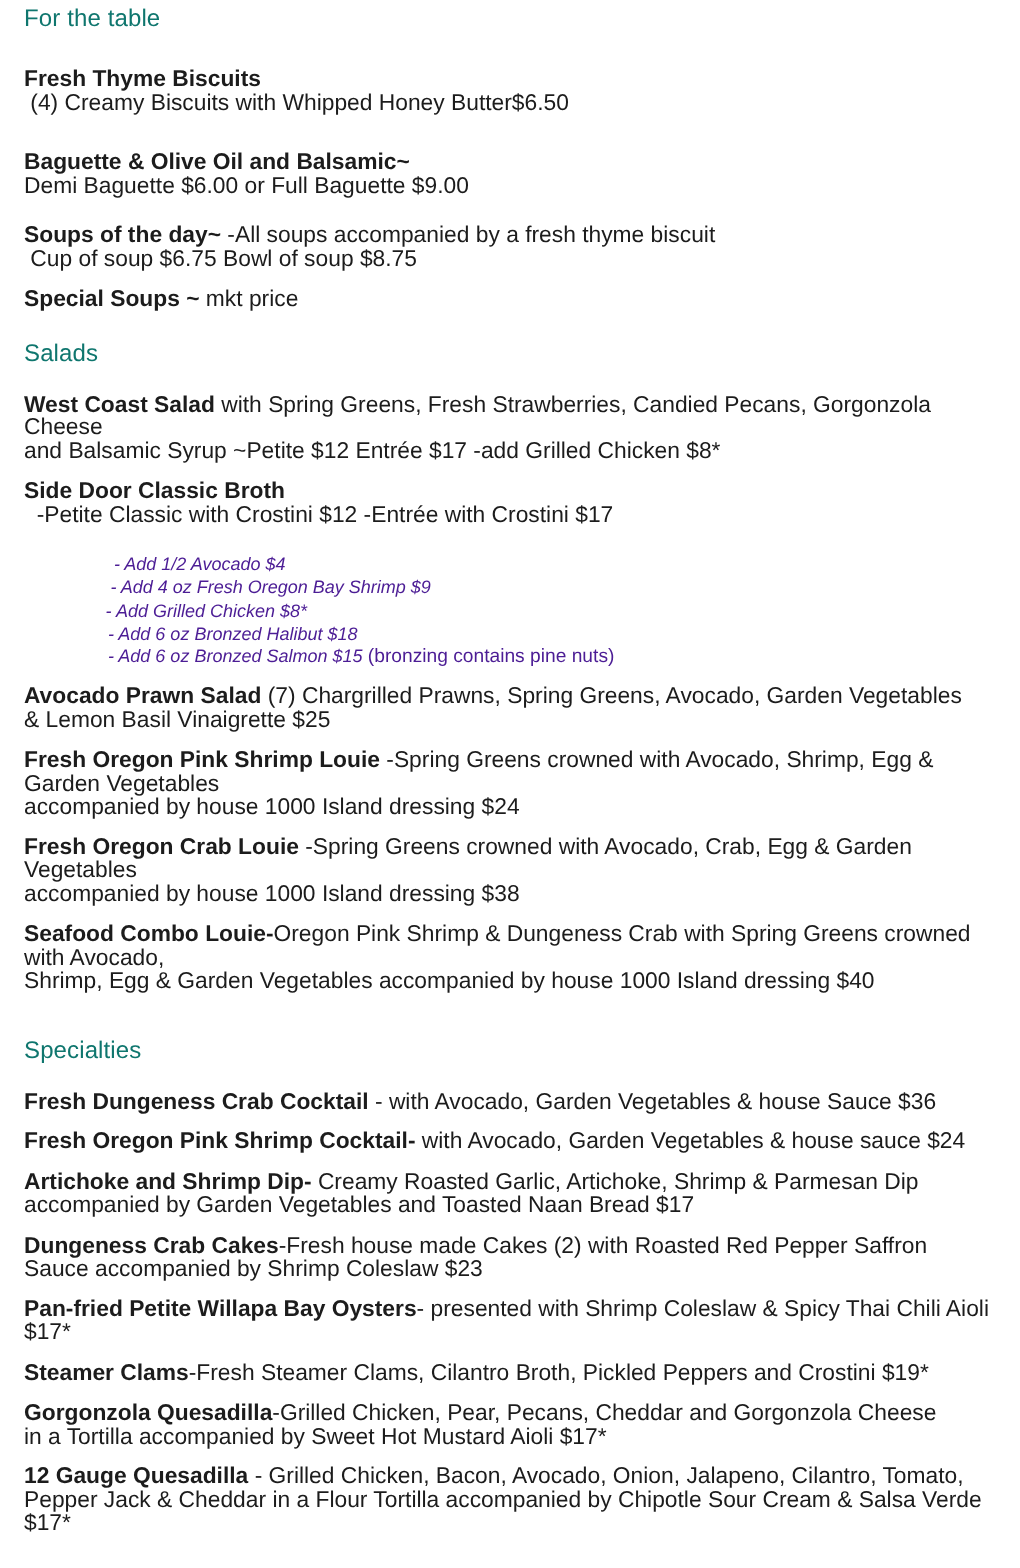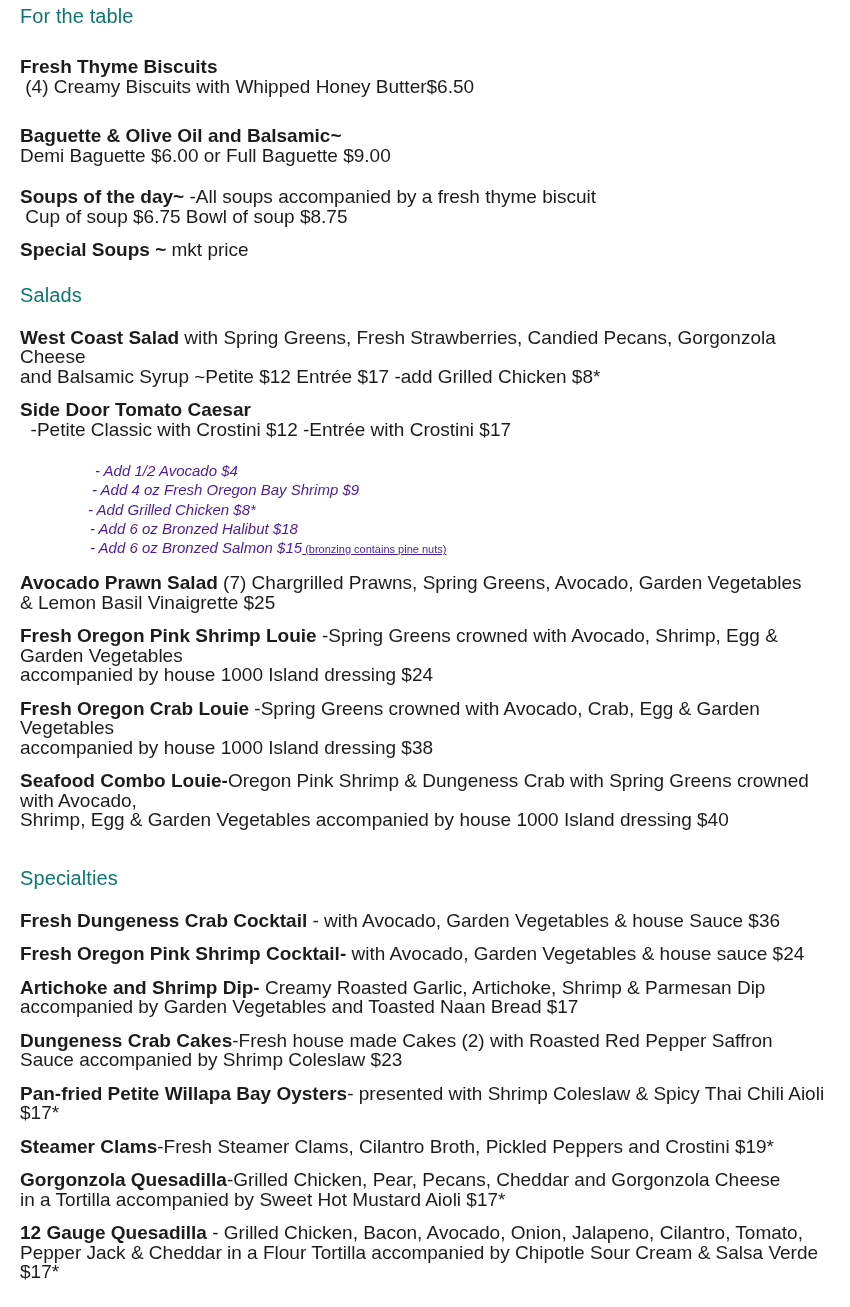--- a/index.html
+++ b/index.html
@@ -29,21 +29,21 @@
   #sec-table .section-heading { margin: 5px 0 0 0; }
   .section-block { margin: 0; }
   .item {
     font-size: 19px;
     line-height: 19.5px;
     color: #1c1c1c;
   }
   .item .line { white-space: pre-wrap; }
   .nm { font-weight: 700; }
   .it { }
-  .tiny { font-size: 11px; text-decoration: underline; }
+  .tiny { font-size: 16px; }
   
   .gap-lg { height: 30px; }
   .gap-md { height: 22px; }
   .gap-sm { height: 14px; }
   .addons {
     font-size: 15px;
     font-style: italic;
     line-height: 19.3px;
     color: #4c1d95;
   }
@@ -95,21 +95,21 @@
     <div class="gap-md"></div>
 
     <div class="item">
       <div class="line"><span class="nm">West Coast Salad</span><span> with Spring Greens, Fresh Strawberries, Candied Pecans, Gorgonzola Cheese</span></div>
       <div class="line"><span>and Balsamic Syrup ~</span><span class="it">Petite</span><span> $12 </span><span class="it">Entrée</span><span> $17 -add Grilled Chicken $8*</span></div>
     </div>
 
     <div class="gap-sm"></div>
 
     <div class="item">
-      <div class="line"><span class="nm">Side Door Tomato Caesar</span></div>
+      <div class="line"><span class="nm">Side Door Classic Broth</span></div>
       <div class="line"><span>  -</span><span class="it">Petite</span><span> Classic with Crostini $12 -</span><span class="it">Entrée</span><span> with Crostini $17</span></div>
     </div>
 
     <div class="gap-md"></div>
 
     <div class="addons">
       <div class="ind1">- Add 1/2 Avocado $4</div>
       <div class="ind2">- Add 4 oz Fresh Oregon Bay Shrimp $9</div>
       <div class="ind3">- Add Grilled Chicken $8*</div>
       <div class="ind4">- Add 6 oz Bronzed Halibut $18</div>

